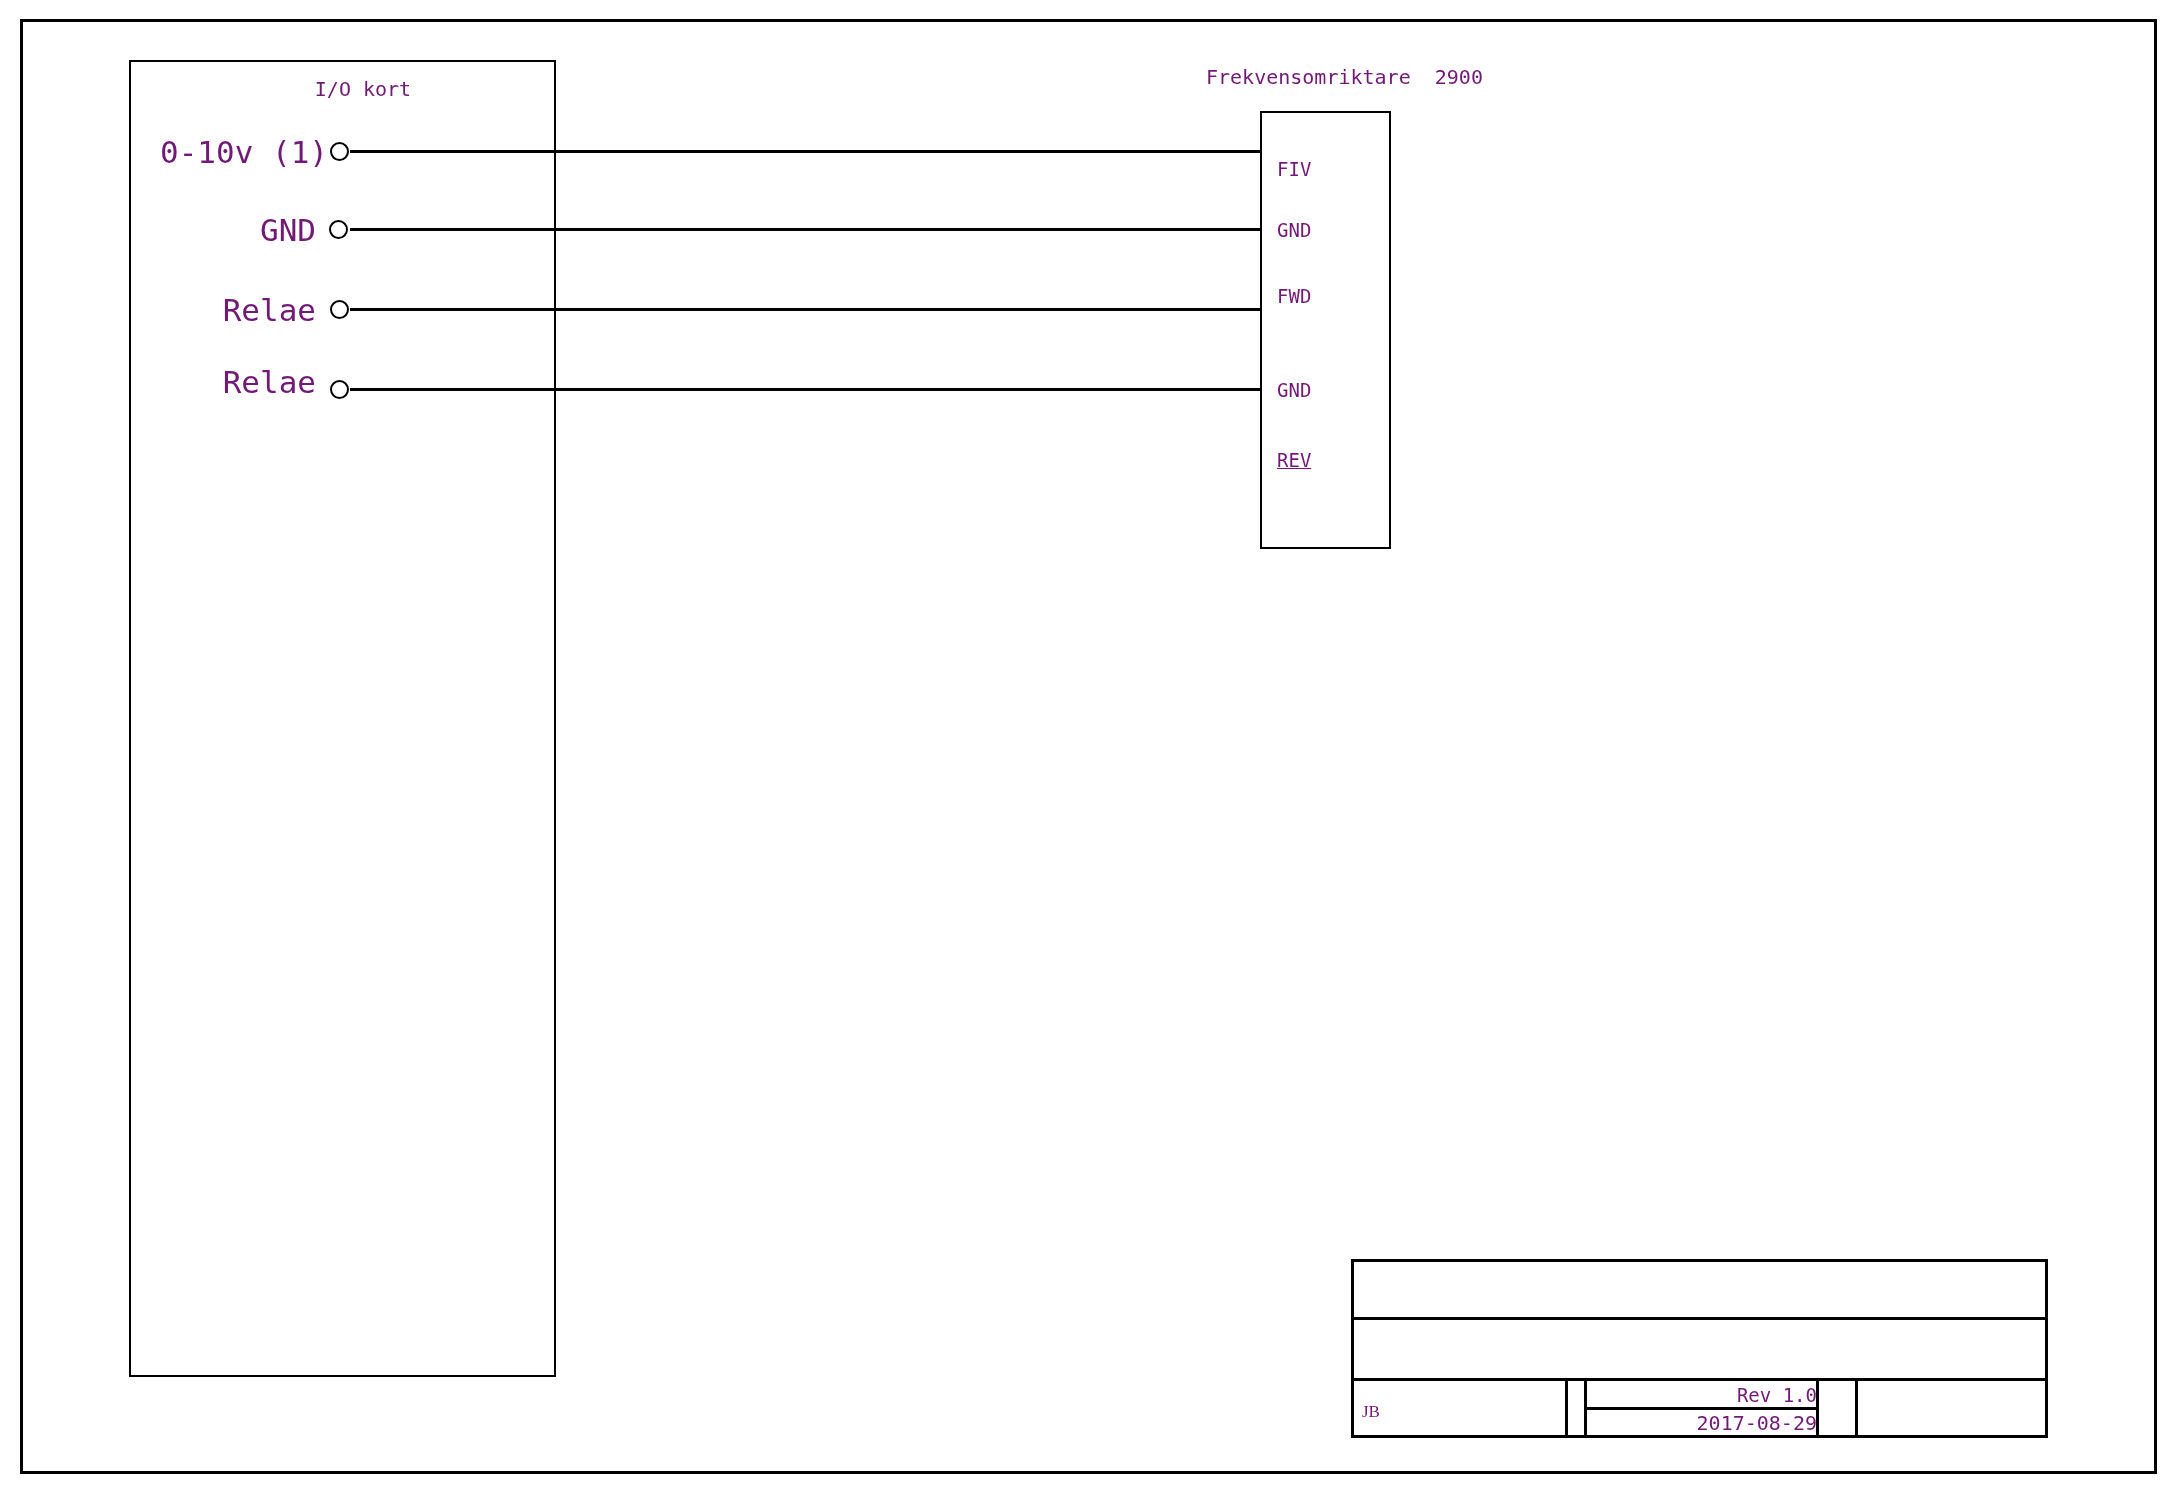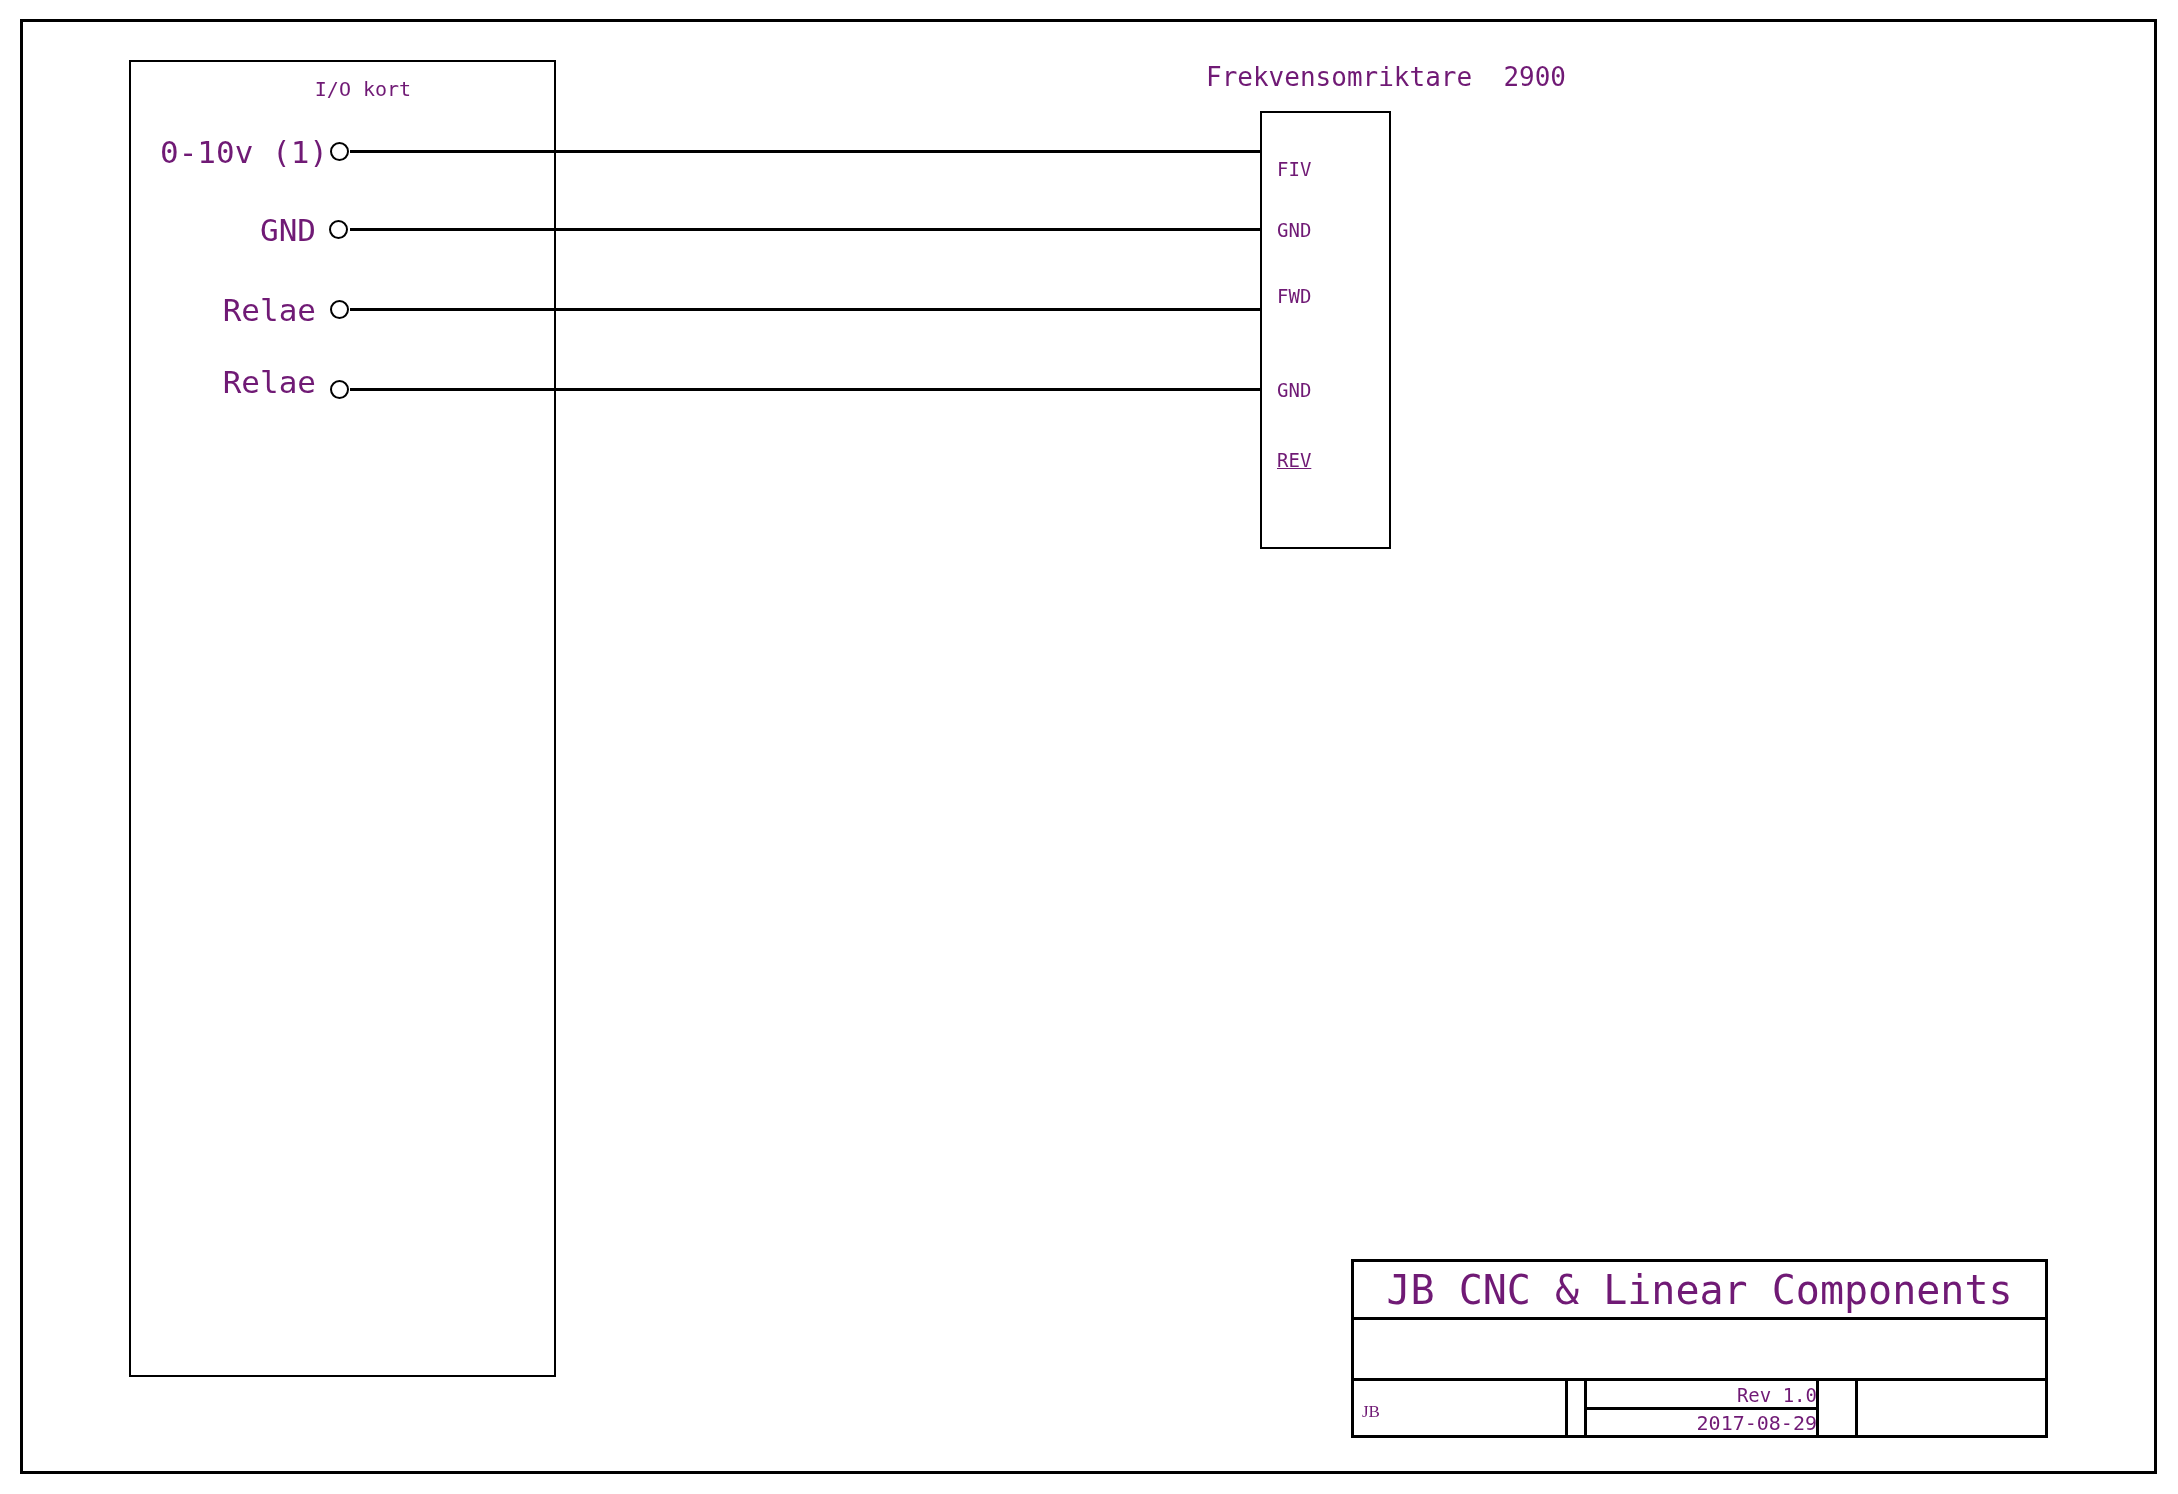--- a/index.html
+++ b/index.html
@@ -47,21 +47,21 @@
     left: 263px; top: 77px;
     width: 200px;
     text-align: center;
     font-size: 20px;
     line-height: 24px;
     white-space: pre;
   }
   .drive-title {
     position: absolute;
     left: 1206px; top: 64px;
-    font-size: 26px;
+    font-size: 20px;
     line-height: 26px;
     white-space: pre;
   }
   
   .io-pin-label {
     position: absolute;
     font-size: 31px;
     line-height: 34px;
     text-align: right;
     white-space: pre;
@@ -197,18 +197,17 @@
 
   <div class="tb-outer"></div>
   <div class="tb-line tb-h1"></div>
   <div class="tb-line tb-h2"></div>
   <div class="tb-line tb-v1"></div>
   <div class="tb-line tb-v2"></div>
   <div class="tb-line tb-v3"></div>
   <div class="tb-line tb-v4"></div>
   <div class="tb-line tb-rev-div"></div>
 
-  <div class="tb-company">JB CNC &amp; Linear Components</div>
   <div class="tb-author">JB</div>
   <div class="tb-rev">Rev 1.0</div>
   <div class="tb-date">2017-08-29</div>
 
 </div>
 
 </body></html>

